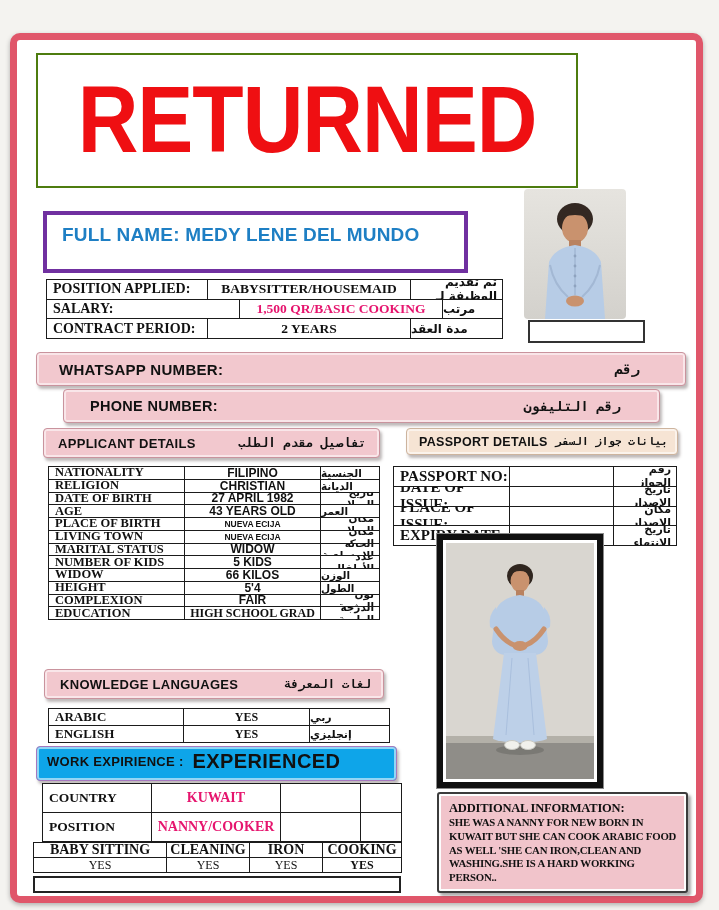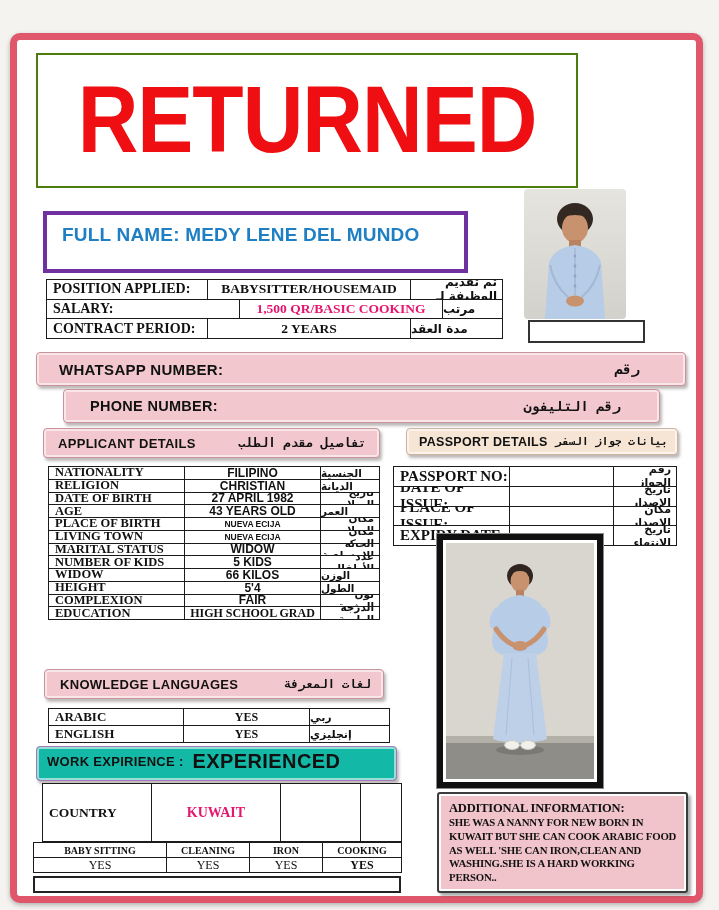--- a/index.html
+++ b/index.html
@@ -55,21 +55,21 @@
   #whatsapp-bar{left:36px;top:352px;width:650px;height:34px;padding:0 45px 0 22px;}
   #whatsapp-bar .en{font-size:15px;} #whatsapp-bar .arx{font-size:14px;}
   #phone-bar{left:63px;top:389px;width:597px;height:34px;padding:0 38px 0 26px;}
   #phone-bar .en{font-size:14.5px;} #phone-bar .arx{font-size:13.5px;}
   #applicant-bar{left:43px;top:428px;width:337px;height:30px;padding:0 13px 0 14px;}
   #applicant-bar .en{font-size:13px;} #applicant-bar .arx{font-size:12.5px;}
   #passport-bar{left:406px;top:428px;width:272px;height:27px;padding:0 9px 0 12px;background:#f6e4d4;border-color:#cdb49e;}
   #passport-bar .en{font-size:12.5px;} #passport-bar .arx{font-size:11px;}
   #knowledge-bar{left:44px;top:669px;width:340px;height:30px;padding:0 12px 0 15px;}
   #knowledge-bar .en{font-size:13px;} #knowledge-bar .arx{font-size:12px;}
-  #work-bar{left:36px;top:746px;width:361px;height:35px;background:#14b8a6;border-color:#a678bf;
+  #work-bar{left:36px;top:746px;width:361px;height:35px;background:#0ea5e9;border-color:#a678bf;
             justify-content:flex-start;padding:0 0 4px 10px;}
   #work-bar .en{font-size:13px;}
   #work-bar .big{font-size:20px;font-weight:bold;margin-left:9px;letter-spacing:.4px;}
 
   #app-table{left:48px;top:466px;width:332px;height:154px;}
   #app-table .c1{width:129px;} #app-table .c2{width:135px;} #app-table .c3{flex:1;}
   #app-table .lab{font-size:12.5px;} #app-table .val{font-size:12px;} #app-table .arv{font-size:10.5px;}
   #app-table .sm{font-size:8.5px;}
 
   #pass-table{left:393px;top:466px;width:284px;height:80px;}
@@ -79,21 +79,21 @@
   #lang-table{left:48px;top:708px;width:342px;height:35px;}
   #lang-table .c1{width:128px;} #lang-table .c2{width:125px;} #lang-table .c3{flex:1;}
   #lang-table .lab{font-size:13px;} #lang-table .val{font-size:12px;} #lang-table .arv{font-size:11px;}
 
   #work-table{left:42px;top:783px;width:360px;height:59px;}
   #work-table .c1{width:70px;} #work-table .c2{width:128px;} #work-table .c3{width:79px;} #work-table .c4{flex:1;}
   #work-table .lab{font-size:13.5px;} #work-table .val{font-size:14px;}
 
   #skills-table{left:33px;top:842px;width:369px;height:31px;}
   #skills-table .c1{width:132px;} #skills-table .c2{width:82px;} #skills-table .c3{width:72px;} #skills-table .c4{flex:1;}
-  #skills-table .hd{font-size:10px;}
+  #skills-table .hd{font-size:14px;}
   #skills-table .vl{font-size:12px;font-weight:normal;font-family:"Liberation Serif",serif;}
   #skills-table .vl.bold{font-weight:bold;}
 
   #bottom-empty-box{left:33px;top:876px;width:368px;height:17px;border:2px solid #222;background:#fff;}
 
   #additional-box{left:437px;top:792px;width:251px;height:101px;background:#f1c4cb;border:2px solid #3c3c3c;
                   border-radius:3px;box-shadow:inset 0 0 0 2px #fdfdfd,3px 3px 3px rgba(90,90,90,.5);
                   padding:7px 8px 0 10px;}
   #additional-title{font-family:"Liberation Serif",serif;font-weight:bold;font-size:12.5px;letter-spacing:-.2px;}
   #additional-body{font-family:"Liberation Serif",serif;font-weight:bold;font-size:10.8px;line-height:1.28;letter-spacing:-.2px;}
@@ -308,20 +308,26 @@
     <span class="big">EXPERIENCED</span>
   </div>
 
   <div class="abs tbl" id="work-table">
     <div class="row">
       <div class="cell c1 pl serifb lab">COUNTRY</div>
       <div class="cell c2 ctr serifb val magenta">KUWAIT</div>
       <div class="cell c3"></div>
       <div class="cell c4"></div>
     </div>
+    <div class="row">
+      <div class="cell c1 pl serifb lab">POSITION</div>
+      <div class="cell c2 ctr serifb val magenta">NANNY/COOKER</div>
+      <div class="cell c3"></div>
+      <div class="cell c4"></div>
+    </div>
   </div>
 
   <div class="abs tbl" id="skills-table">
     <div class="row">
       <div class="cell c1 ctr serifb hd">BABY SITTING</div>
       <div class="cell c2 ctr serifb hd">CLEANING</div>
       <div class="cell c3 ctr serifb hd">IRON</div>
       <div class="cell c4 ctr serifb hd">COOKING</div>
     </div>
     <div class="row">

